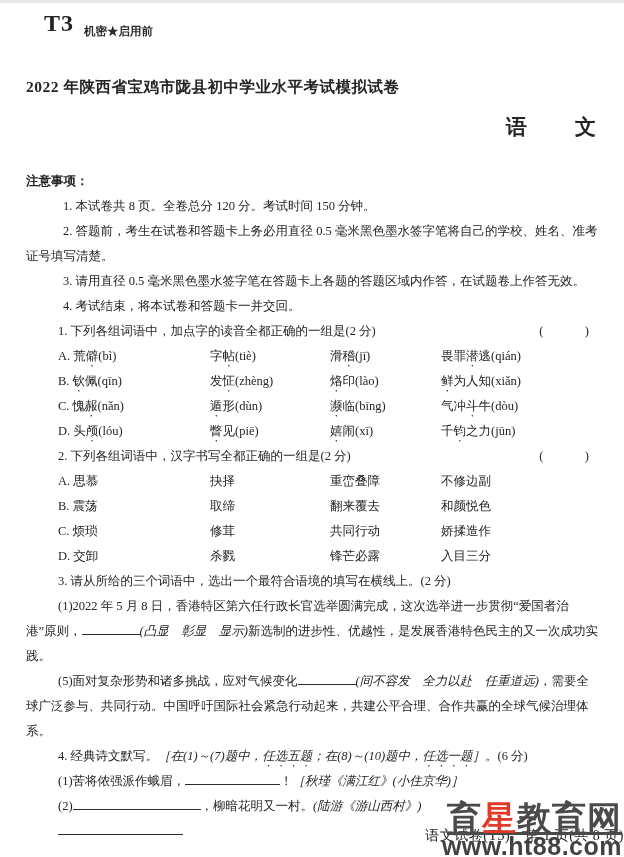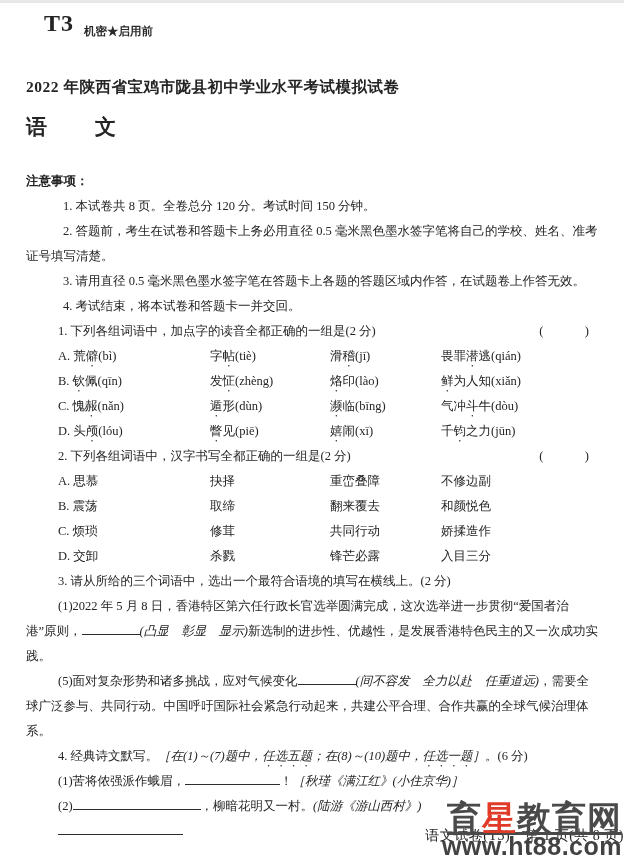--- a/index.html
+++ b/index.html
@@ -8,21 +8,21 @@
     background:#ffffff;color:#242424;
     font-family:"Liberation Serif",serif;font-size:12.5px;line-height:25px;
   }
   .inner{padding:0 26px;}
   
   .masthead{padding:8px 0 0 44px;display:flex;align-items:flex-start;}
   .t3{font-family:"Liberation Serif",serif;font-weight:bold;font-size:24px;line-height:24px;letter-spacing:1px;}
   .secret{font-family:"Liberation Sans",sans-serif;font-weight:bold;font-size:11.5px;margin:8px 0 0 10px;color:#2b2b2b;}
   
   .title{text-align:left;font-weight:bold;font-size:15.5px;margin:30px 0 0;letter-spacing:.5px;}
-  .subject{text-align:left;font-weight:bold;font-size:21px;margin-top:15px;
+  .subject{text-align:right;font-weight:bold;font-size:21px;margin-top:15px;
     font-family:"Liberation Sans",sans-serif;letter-spacing:2px;}
   
   .notice{margin-top:30px;}
   .notice-head{font-weight:bold;font-family:"Liberation Sans",sans-serif;font-size:12.5px;margin:0 0 0 14px;}
   .notice p{margin:0;}
   .item{text-indent:37px;}
   
   .sec-head{font-weight:bold;font-family:"Liberation Sans",sans-serif;font-size:12.5px;margin:12px 0 0;text-indent:32px;}
   .stem{margin:0;text-indent:32px;position:relative;}
   .bracket{position:absolute;right:8px;top:0;letter-spacing:1px;text-indent:0;}

